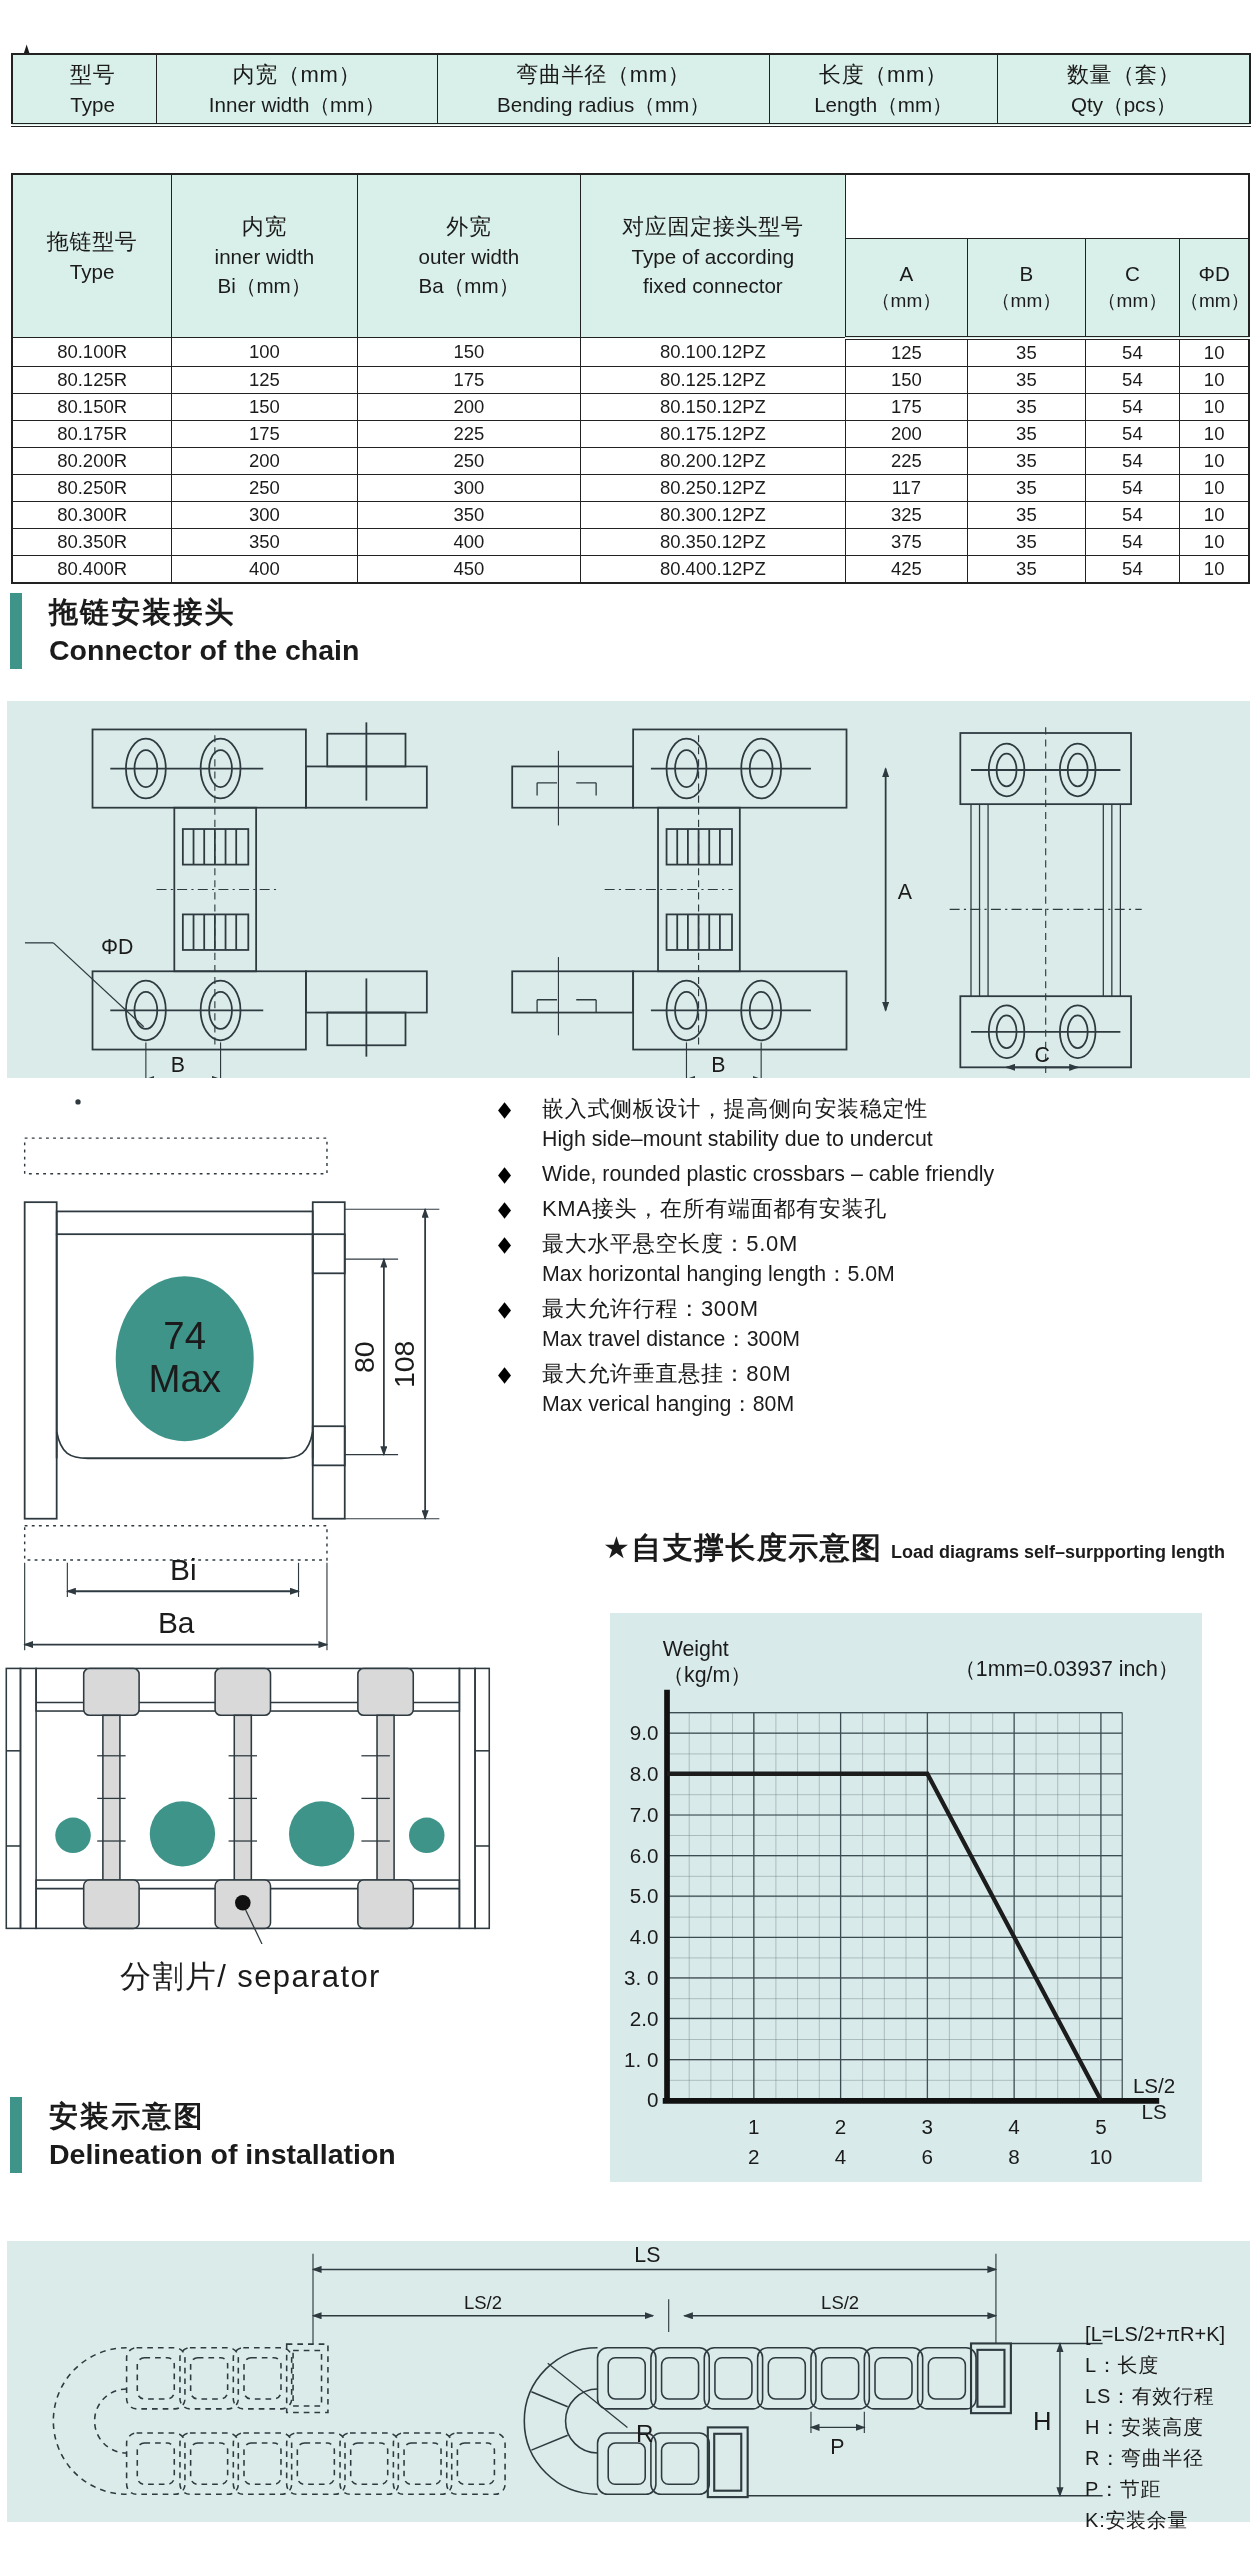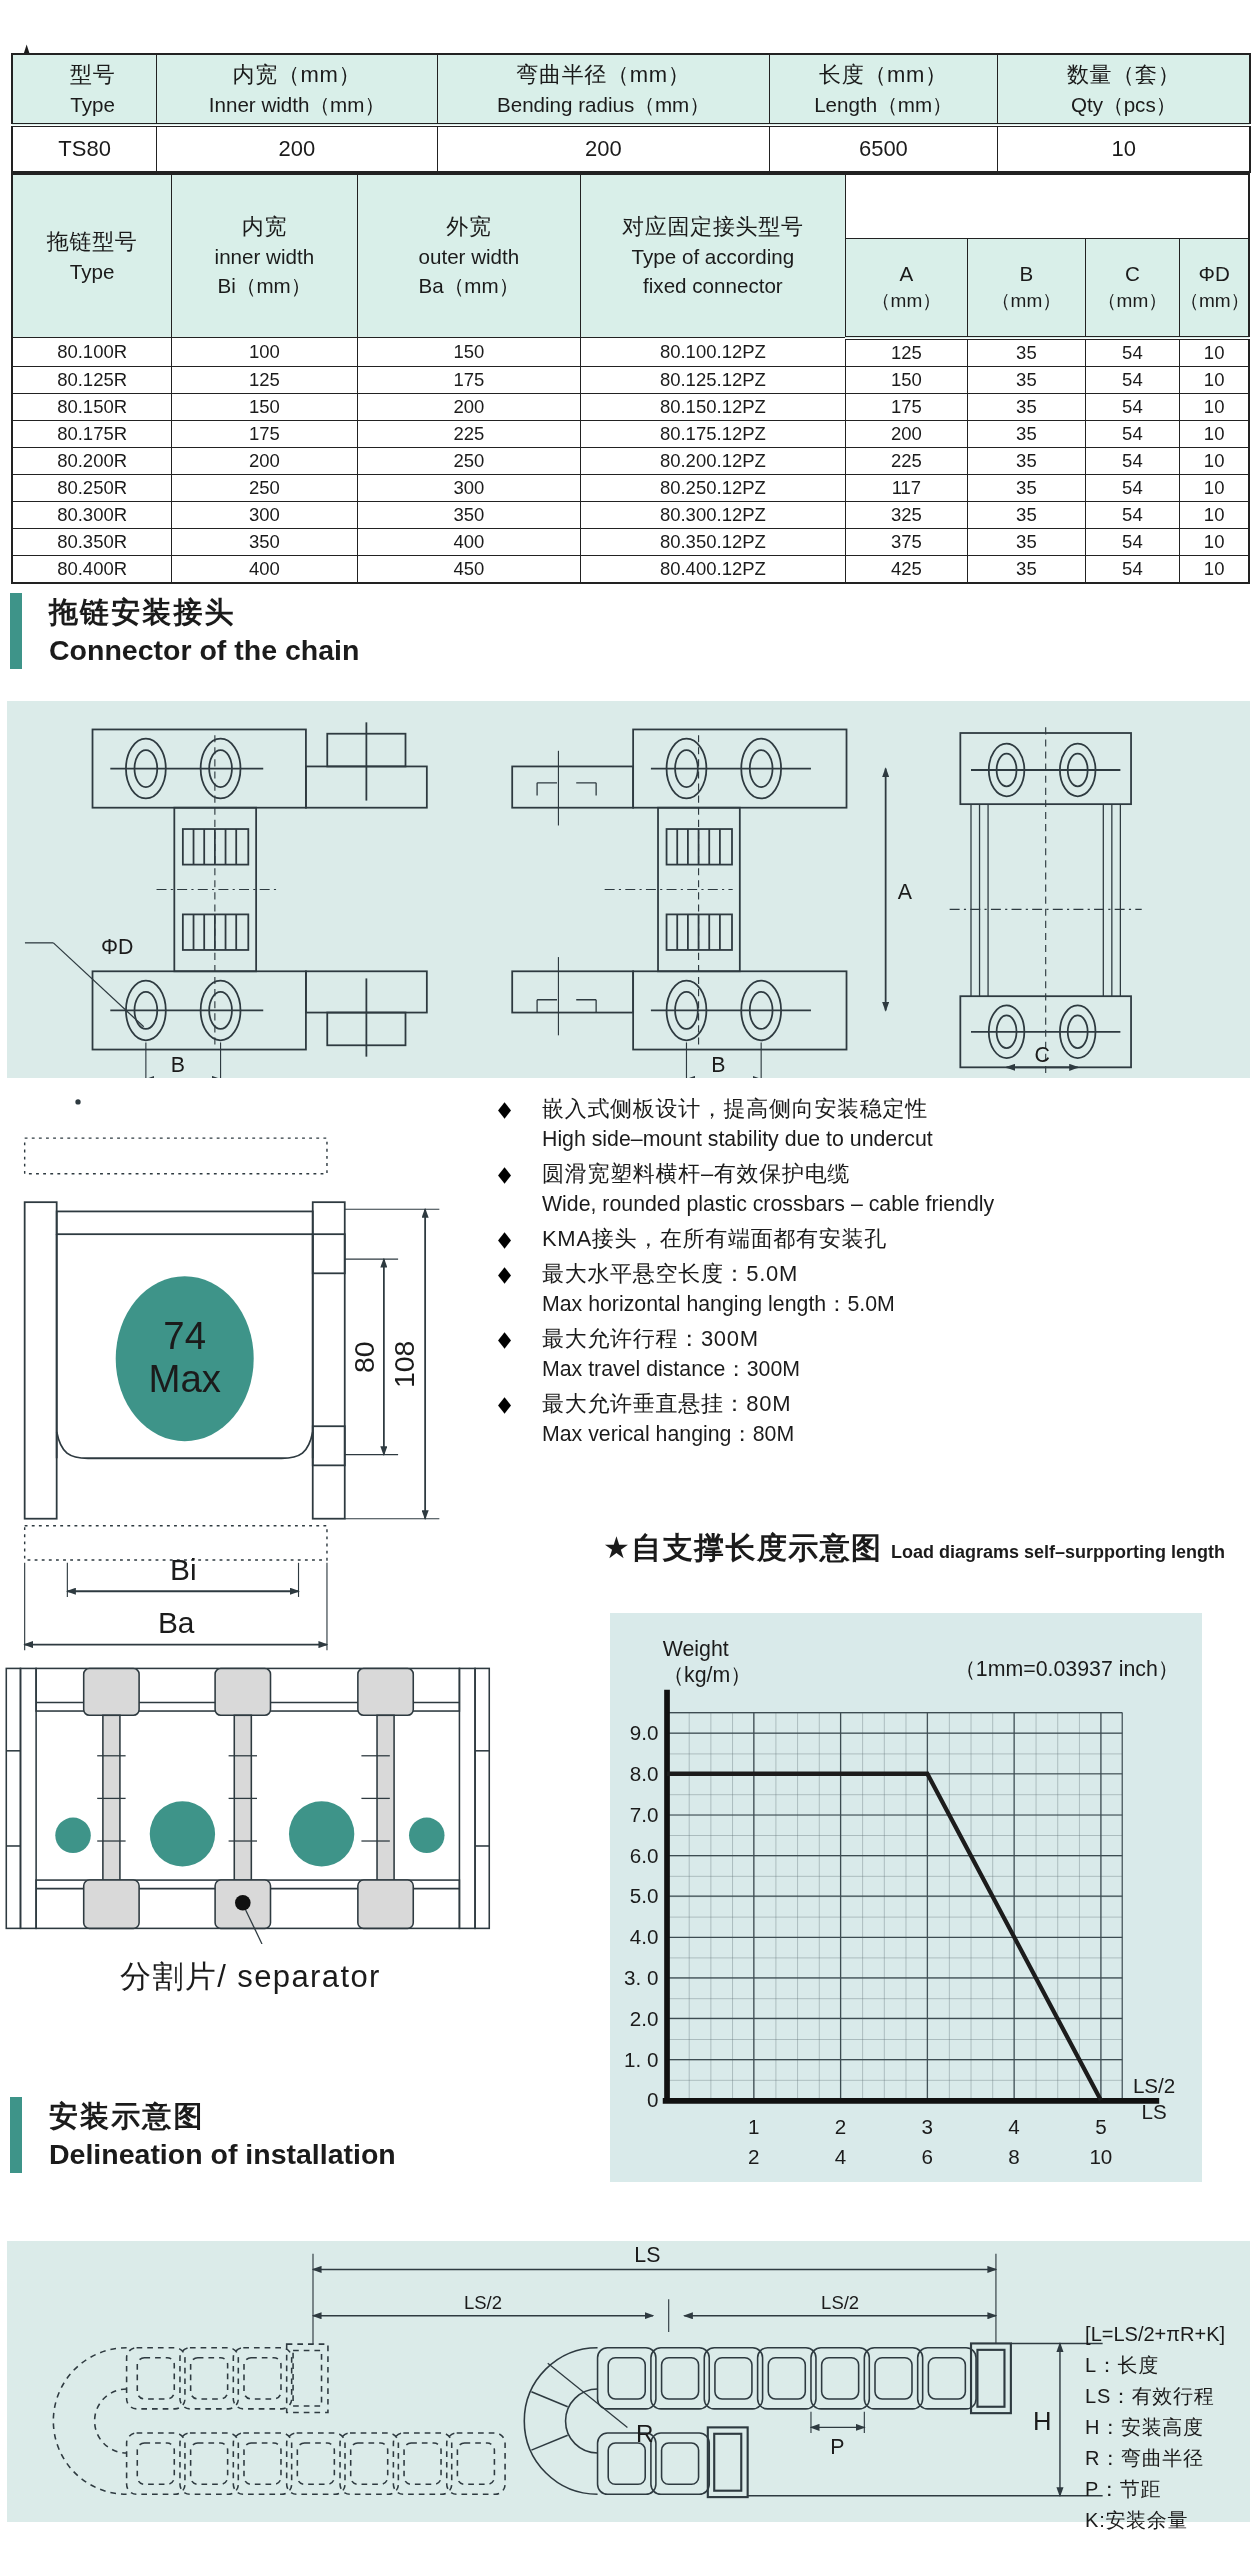--- a/index.html
+++ b/index.html
@@ -79,27 +79,20 @@
             <div class="hd-en">Bending radius（mm）</div>
           </th>
       <th>
             <div class="hd-zh">长度（mm）</div>
             <div class="hd-en">Length（mm）</div>
           </th>
       <th>
             <div class="hd-zh">数量（套）</div>
             <div class="hd-en">Qty（pcs）</div>
           </th>
-    </tr>
-    <tr>
-      <td>TS80</td>
-      <td>200</td>
-      <td>200</td>
-      <td>6500</td>
-      <td>10</td>
     </tr>
   </tbody>
     </table>
 
   <table id="table2" class="abs dtable" style="left:11.4px;top:173px;width:1238px;">
     <colgroup>
         <col style="width:159px">
         <col style="width:186px">
         <col style="width:223px">
         <col style="width:265px">
@@ -423,21 +416,20 @@
     <div class="feat">
         <span class="dia">◆</span>
         <span class="tx">
           <div class="zh">嵌入式侧板设计，提高侧向安装稳定性</div>
           <div class="en">High side–mount stability due to undercut</div>
         </span>
       </div>
     <div class="feat">
         <span class="dia">◆</span>
         <span class="tx">
-          <div class="zh">圆滑宽塑料横杆–有效保护电缆</div>
           <div class="en">Wide, rounded plastic crossbars – cable friendly</div>
         </span>
       </div>
     <div class="feat">
         <span class="dia">◆</span>
         <span class="tx">
           <div class="zh">KMA接头，在所有端面都有安装孔</div>
         </span>
       </div>
     <div class="feat">

